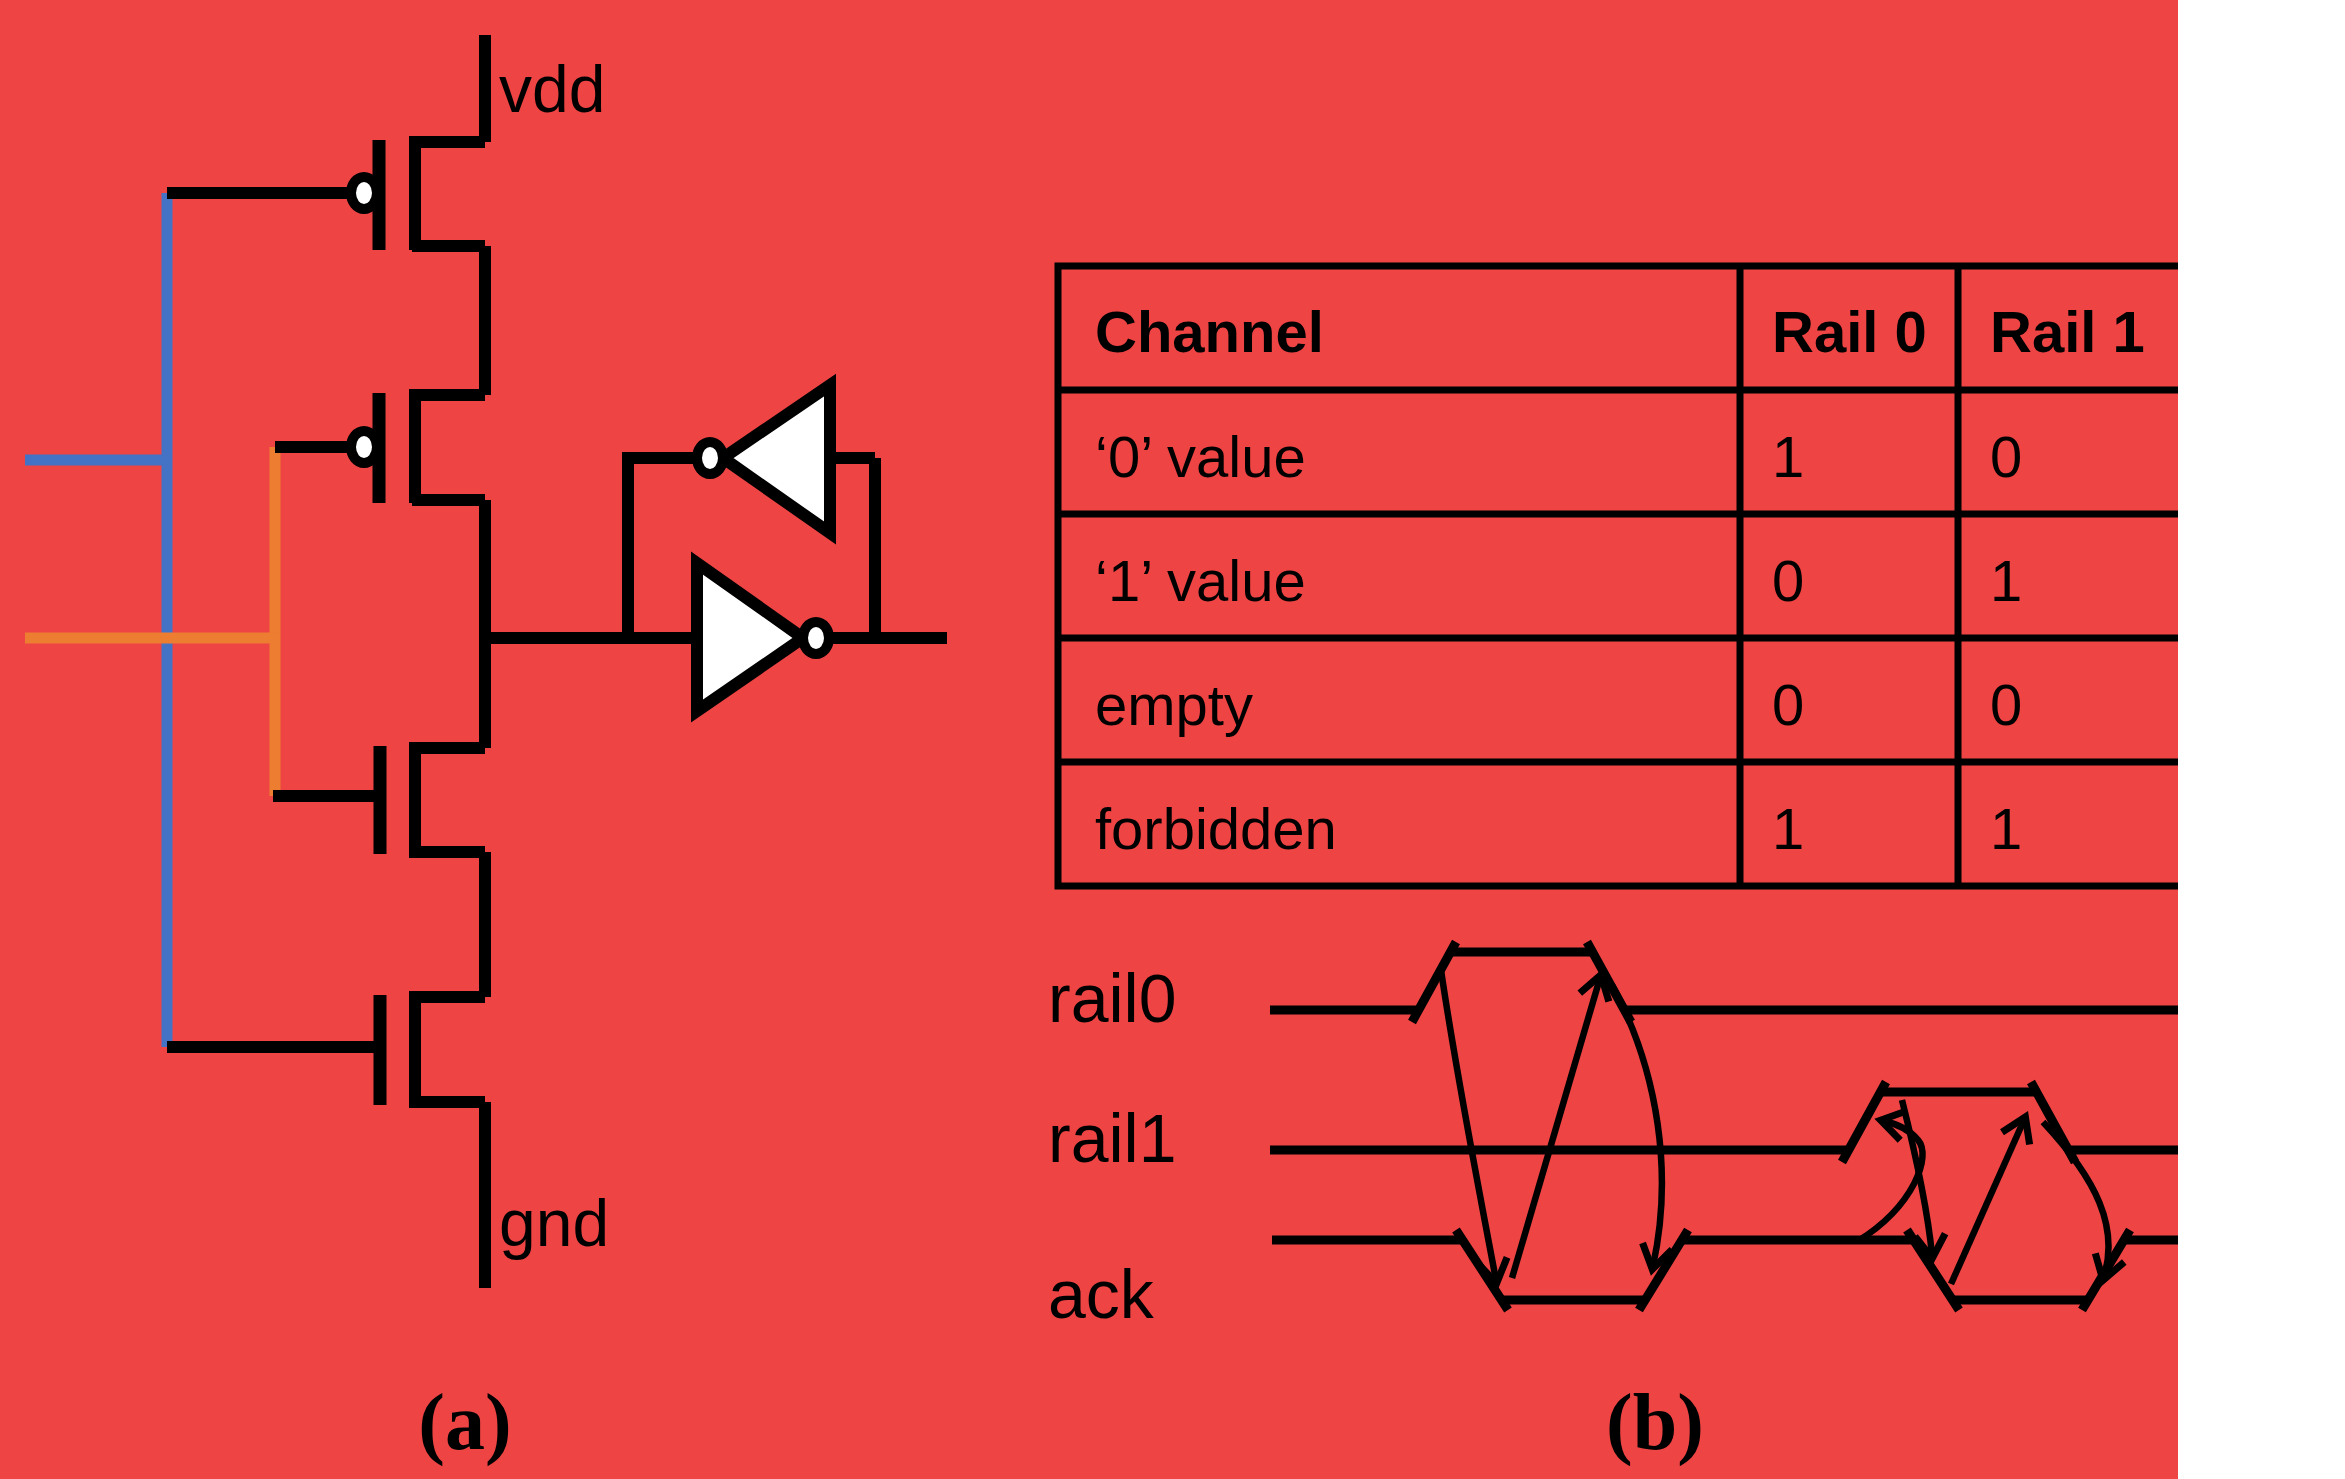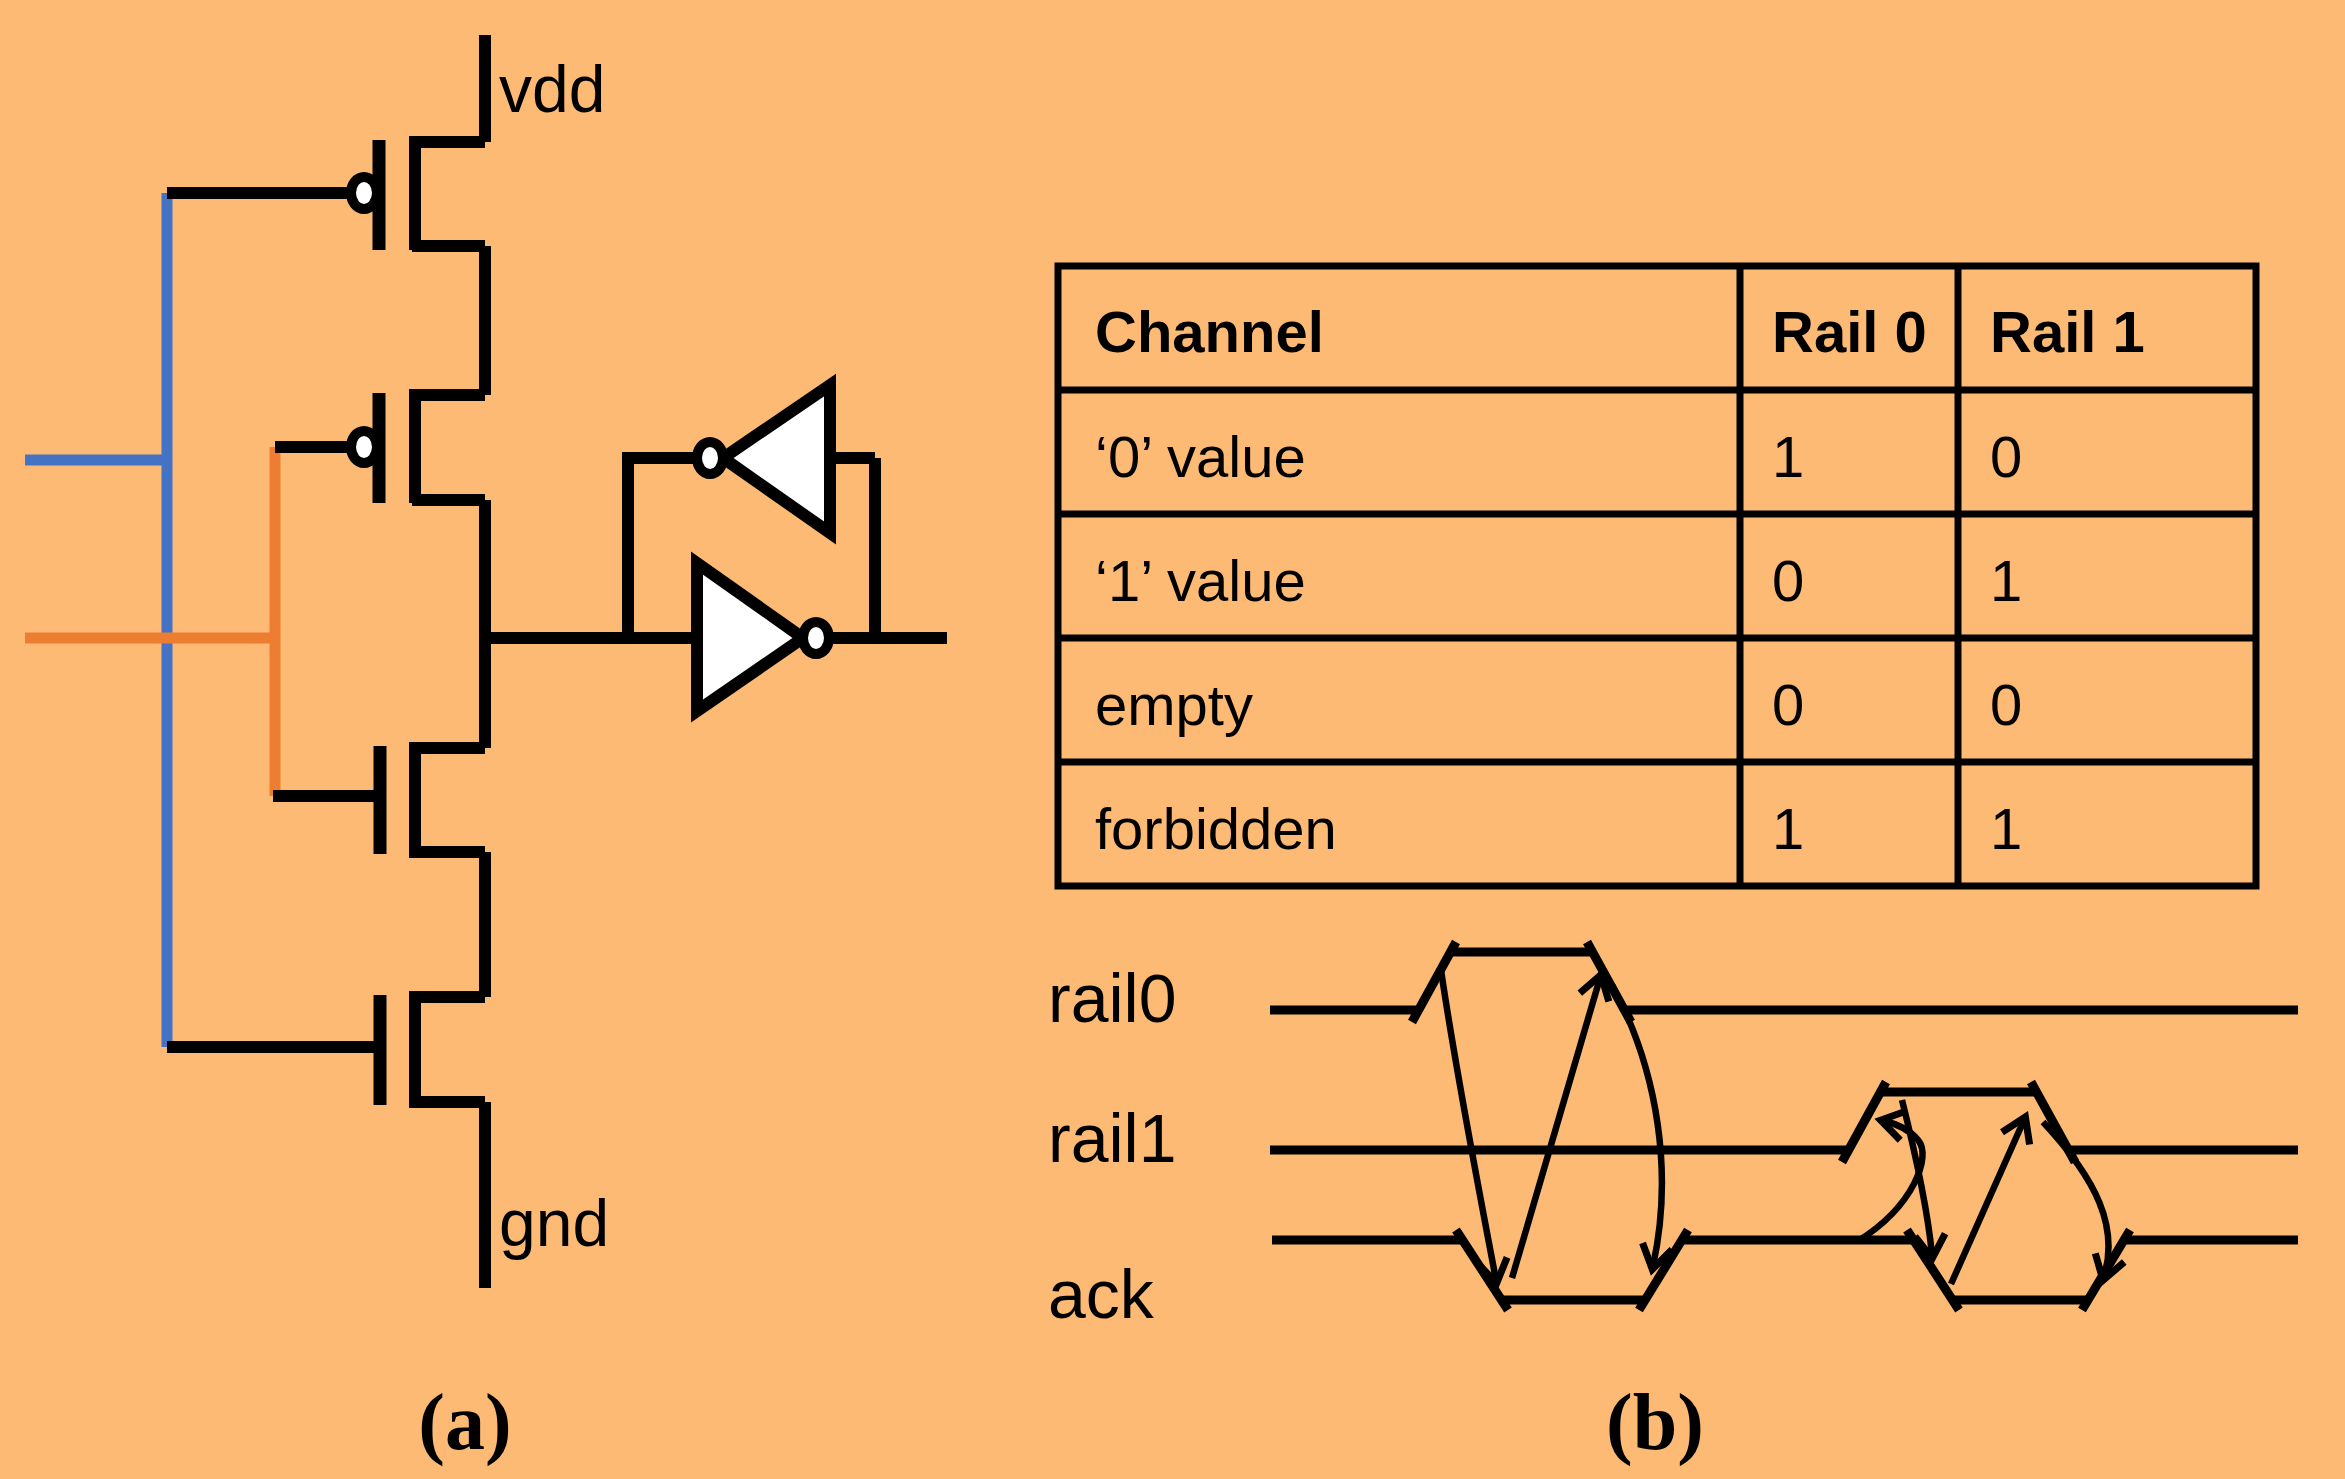--- a/index.html
+++ b/index.html
@@ -1,16 +1,16 @@
 <!DOCTYPE html>
 <html style="--wire-blue: #4472C4; --wire-orange: #ED7D31;"><head>
 <meta charset="utf-8">
 <style>
   html,body { margin:0; padding:0; background:#ffffff; }
-  .page { position:relative; width:2345px; height:1479px; background:#fdba74; overflow:hidden; }
+  .page { position:relative; width:2178px; height:1479px; background:#ef4444; overflow:hidden; }
   svg { display:block; }
 
   
   .wire      { stroke:#000; stroke-width:12; fill:none; stroke-linecap:butt; }
   .gatebar   { stroke:#000; stroke-width:13; fill:none; }
   .bluewire  { stroke:var(--wire-blue,#4472C4); stroke-width:11; fill:none; }
   .orangewire{ stroke:var(--wire-orange,#ED7D31); stroke-width:11; fill:none; }
   .bubble    { fill:#fff; stroke:#000; stroke-width:10; }
   .tri       { fill:#fff; stroke:#000; stroke-width:12; stroke-linejoin:miter; }
   .sigline   { stroke:#000; stroke-width:9; fill:none; }

